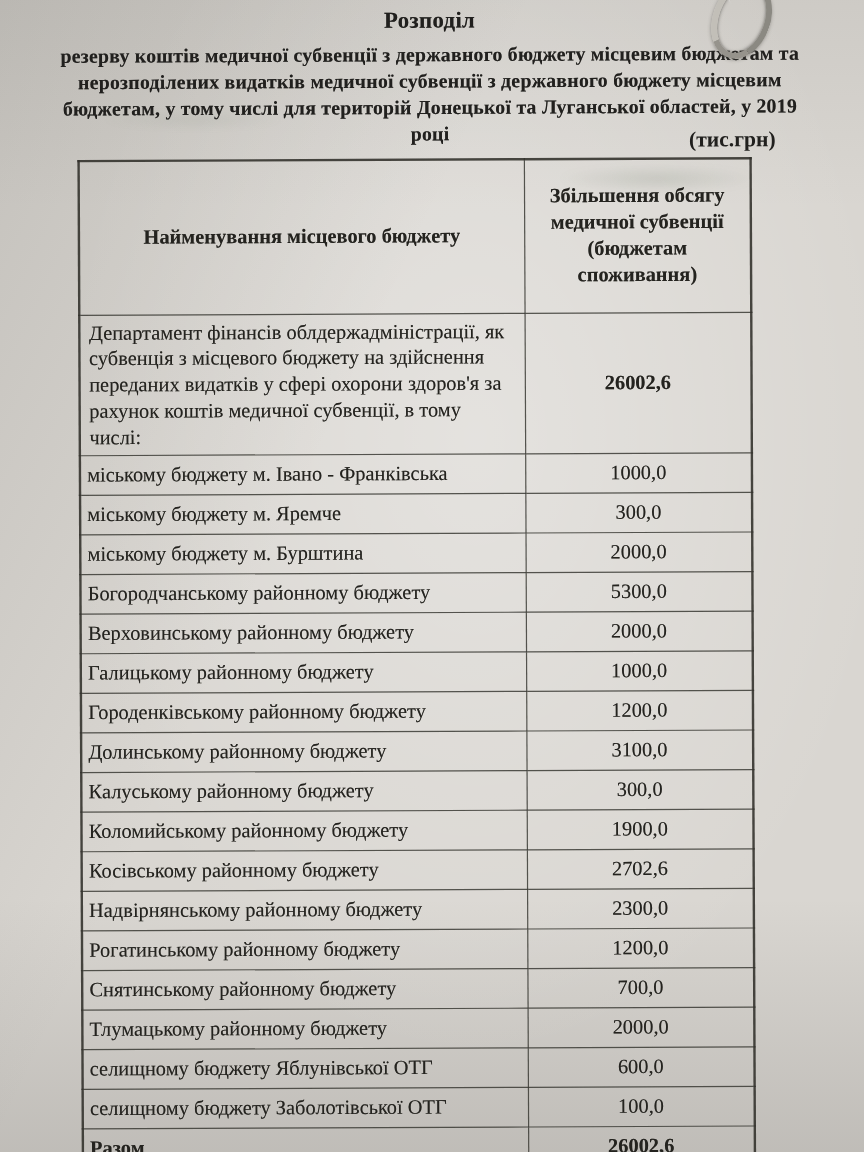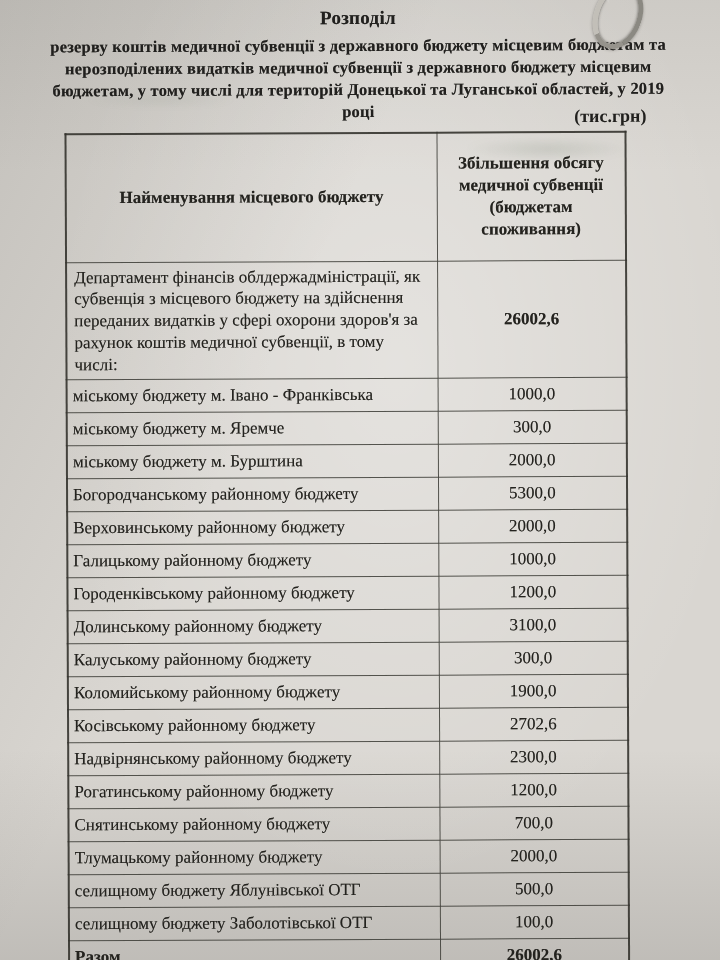--- a/index.html
+++ b/index.html
@@ -168,21 +168,21 @@
           <tr>
             <td class="cell-name">Снятинському районному бюджету</td>
             <td class="cell-value">700,0</td>
           </tr>
           <tr>
             <td class="cell-name">Тлумацькому районному бюджету</td>
             <td class="cell-value">2000,0</td>
           </tr>
           <tr>
             <td class="cell-name">селищному бюджету Яблунівської ОТГ</td>
-            <td class="cell-value">500,0</td>
+            <td class="cell-value">600,0</td>
           </tr>
           <tr>
             <td class="cell-name">селищному бюджету Заболотівської ОТГ</td>
             <td class="cell-value">100,0</td>
           </tr>
           <tr class="row-total">
             <td class="cell-name bold">Разом</td>
             <td class="cell-value bold">26002,6</td>
           </tr>
         </tbody>

